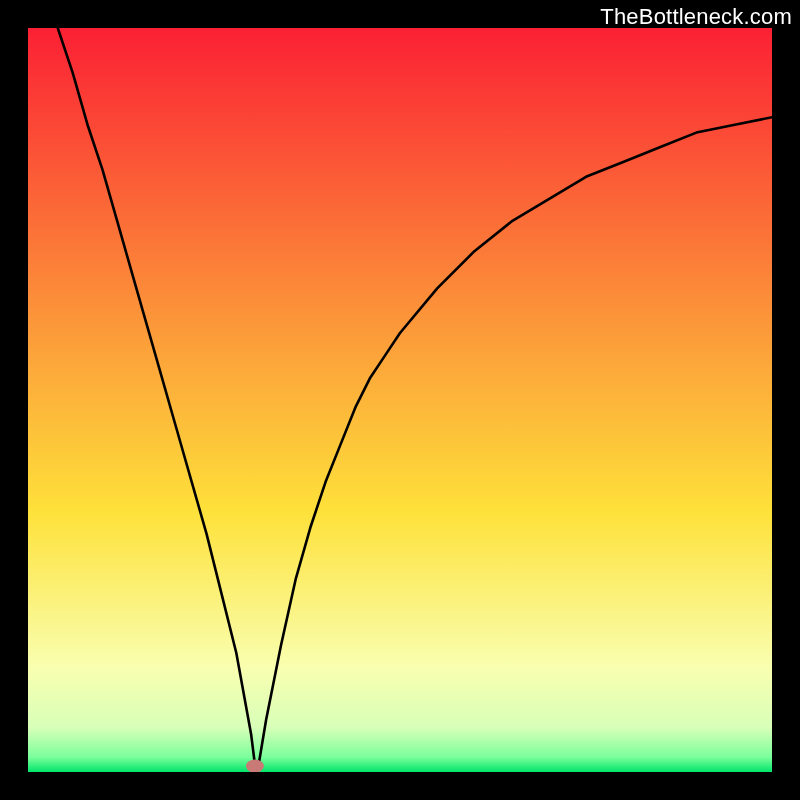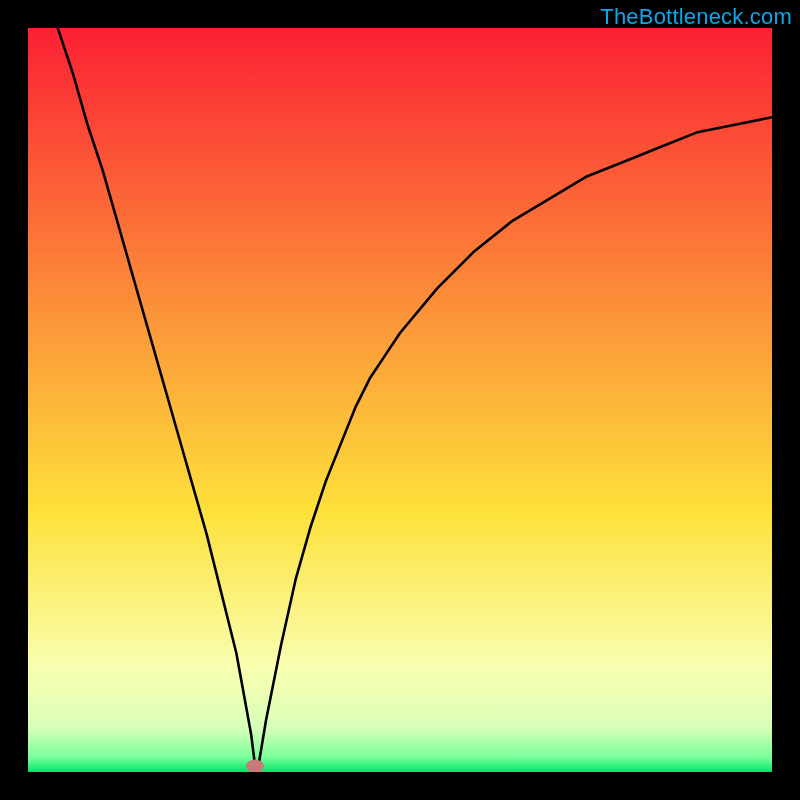--- a/index.html
+++ b/index.html
@@ -23,21 +23,21 @@
     position: absolute;
     left: 0;
     top: 0;
     width: 744px;
     height: 744px;
   }
   .watermark {
     position: absolute;
     top: 4px;
     right: 8px;
-    color: #0ea5e9;
+    color: #ffffff;
     font-size: 22px;
     letter-spacing: 0.2px;
     user-select: none;
   }
 </style>
 </head>
 <body>
 
 <div class="frame">
   <svg class="plot" viewBox="0 0 744 744">

